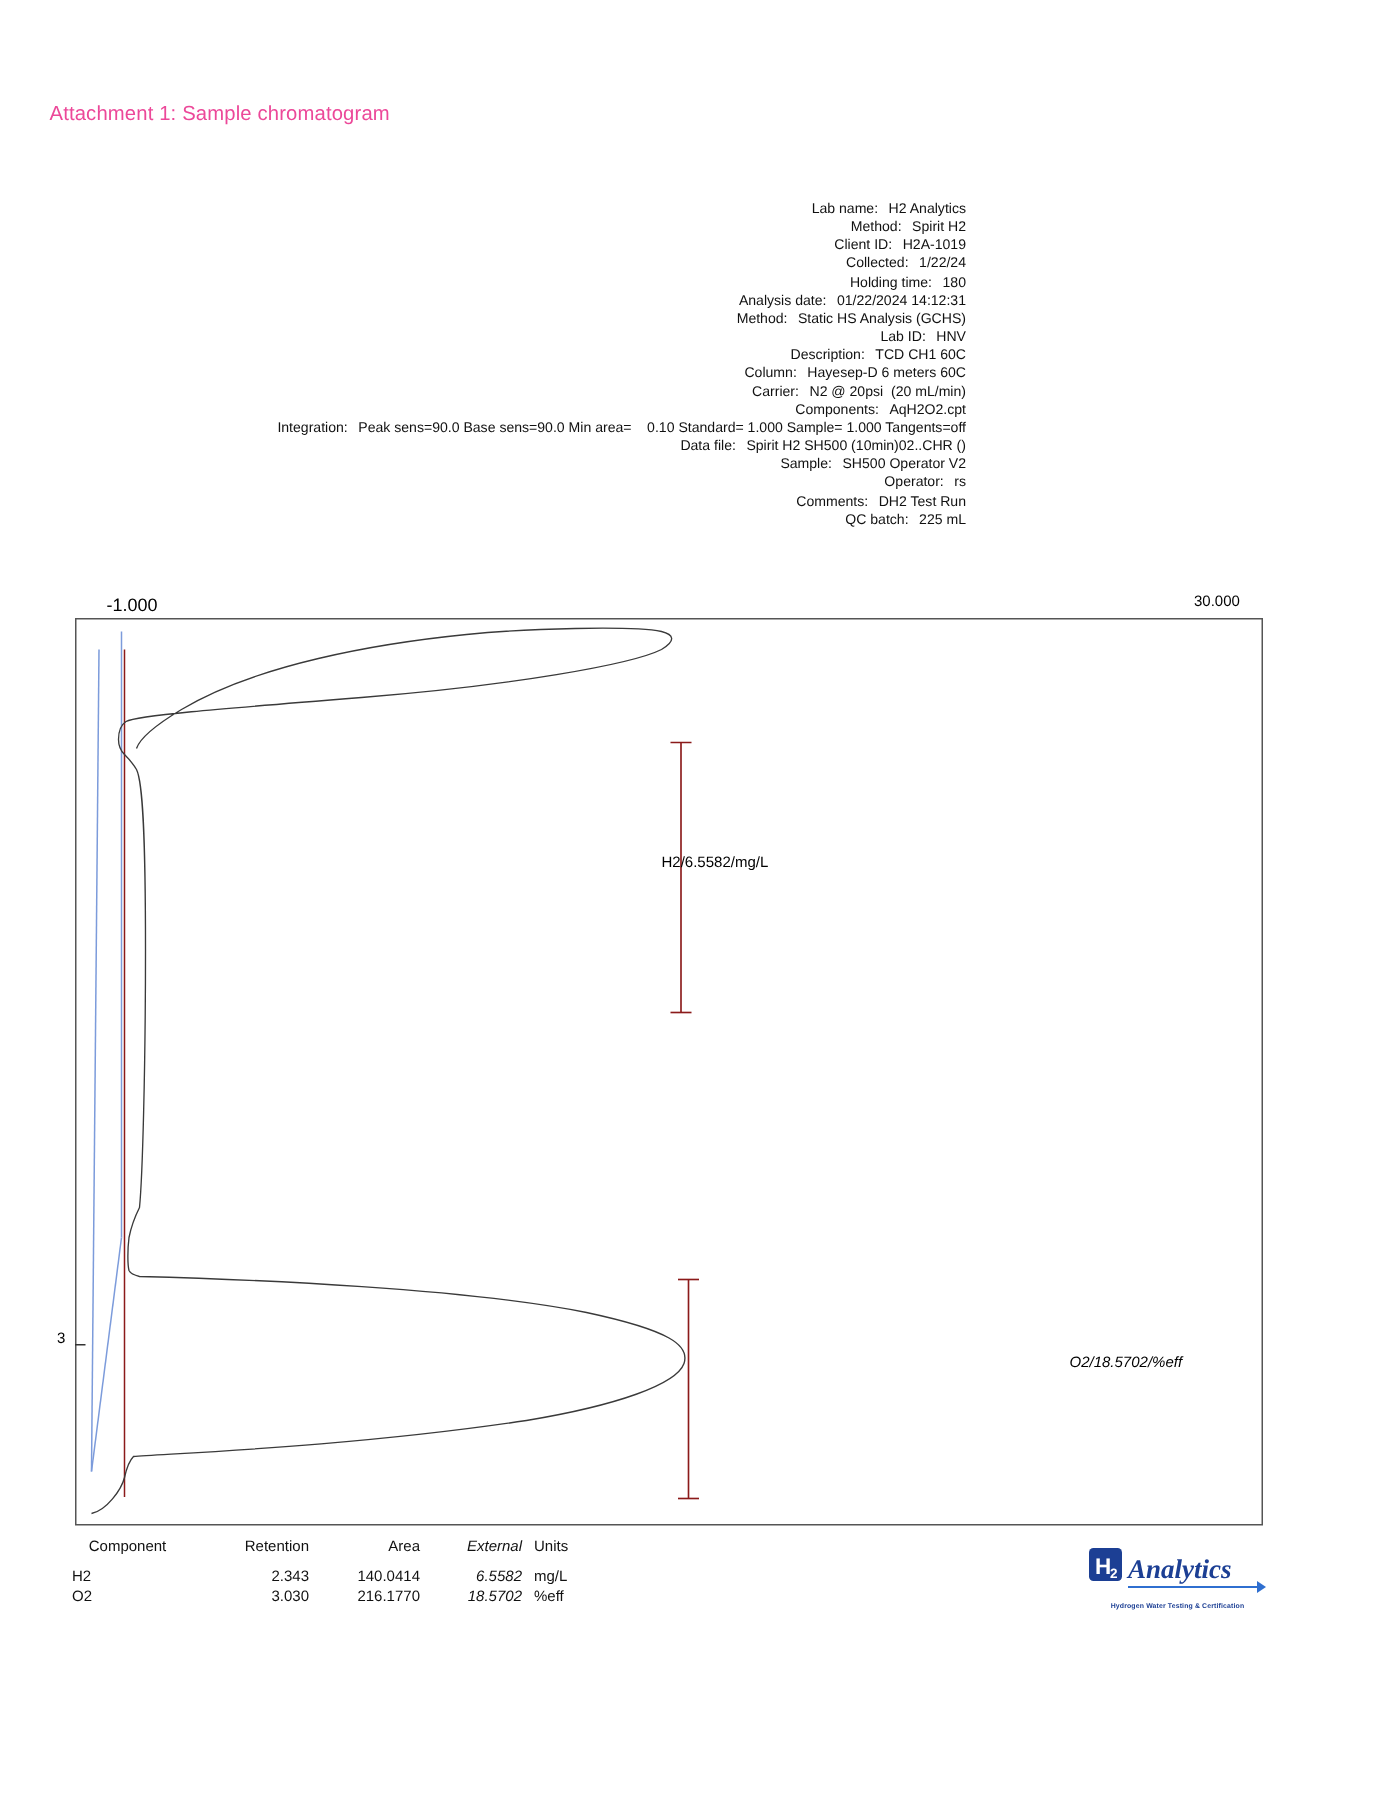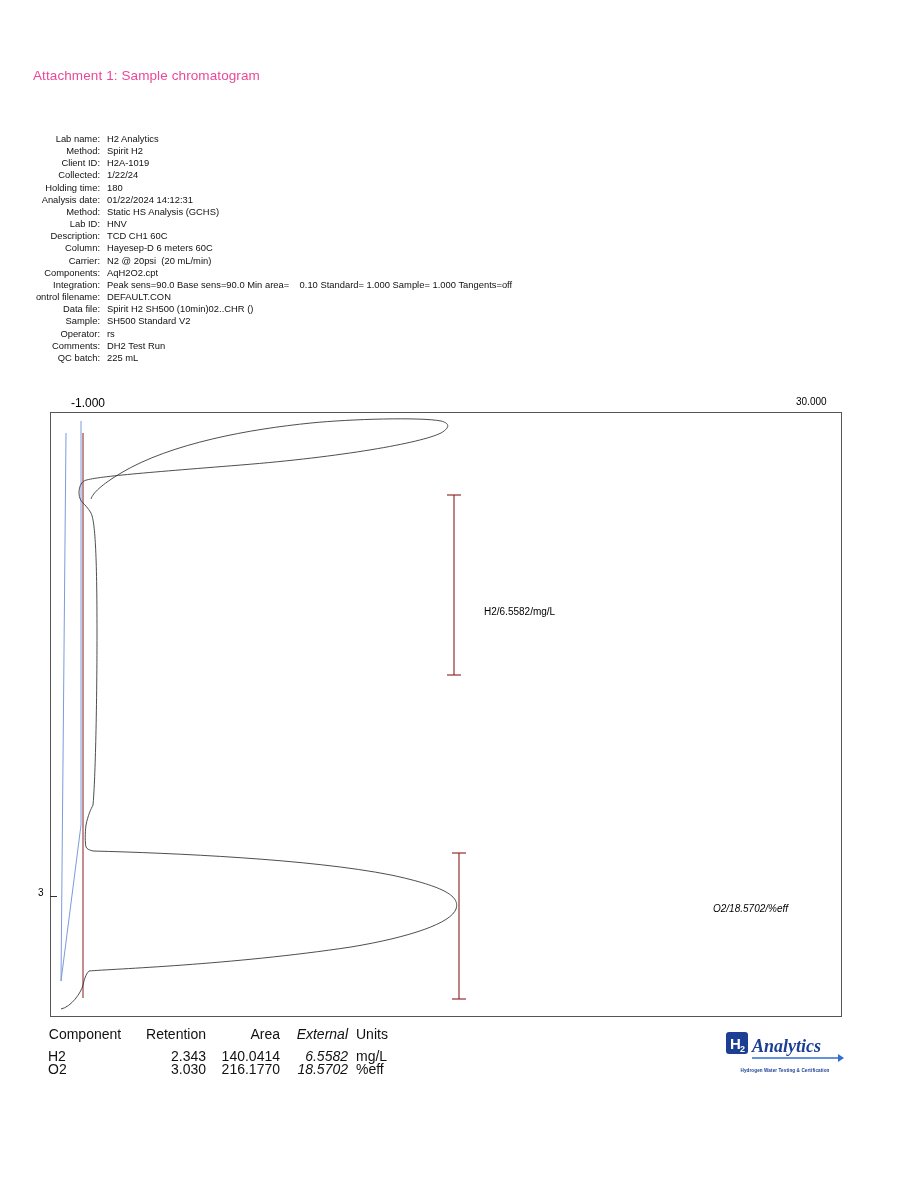--- a/index.html
+++ b/index.html
@@ -32,20 +32,21 @@
     top: 133px;
     font-size: 9.4px;
     line-height: 12.15px;
     color: #111111;
     width: 620px;
   }
   .meta-row {
     display: flex;
     align-items: baseline;
     white-space: nowrap;
+    justify-content: flex-end;
   }
   .meta-label {
     width: 76px;
     text-align: right;
     flex: 0 0 76px;
   }
   .meta-value {
     margin-left: 7px;
     white-space: pre;
   }
@@ -88,29 +89,29 @@
     height: 1px;
     background: #333333;
   }
 
   .peak-label {
     position: absolute;
     font-size: 10px;
     color: #000000;
     white-space: nowrap;
   }
-  .peak-label.h2 { left: 484px; top: 570px; margin-top: 36px; }
+  .peak-label.h2 { left: 441px; top: 570px; }
   .peak-label.o2 { left: 713px; top: 903px; font-style: italic; }
 
   
   .results {
     position: absolute;
     left: 30px;
     top: 1026px;
-    font-size: 14px;
+    font-size: 10px;
     color: #111111;
   }
   .results table {
     border-collapse: collapse;
   }
   .results th {
     font-weight: normal;
     padding: 0 0 9px 0;
     text-align: right;
   }
@@ -199,30 +200,26 @@
     </div>
     <div class="meta-row">
       <span class="meta-label">Components:</span>
       <span class="meta-value">AqH2O2.cpt</span>
     </div>
     <div class="meta-row">
       <span class="meta-label">Integration:</span>
       <span class="meta-value">Peak sens=90.0 Base sens=90.0 Min area=    0.10 Standard= 1.000 Sample= 1.000 Tangents=off</span>
     </div>
     <div class="meta-row">
-      <span class="meta-label">ontrol filename:</span>
-      <span class="meta-value">DEFAULT.CON</span>
-    </div>
-    <div class="meta-row">
       <span class="meta-label">Data file:</span>
       <span class="meta-value">Spirit H2 SH500 (10min)02..CHR ()</span>
     </div>
     <div class="meta-row">
       <span class="meta-label">Sample:</span>
-      <span class="meta-value">SH500 Standard V2</span>
+      <span class="meta-value">SH500 Operator V2</span>
     </div>
     <div class="meta-row">
       <span class="meta-label">Operator:</span>
       <span class="meta-value">rs</span>
     </div>
     <div class="meta-row">
       <span class="meta-label">Comments:</span>
       <span class="meta-value">DH2 Test Run</span>
     </div>
     <div class="meta-row">

